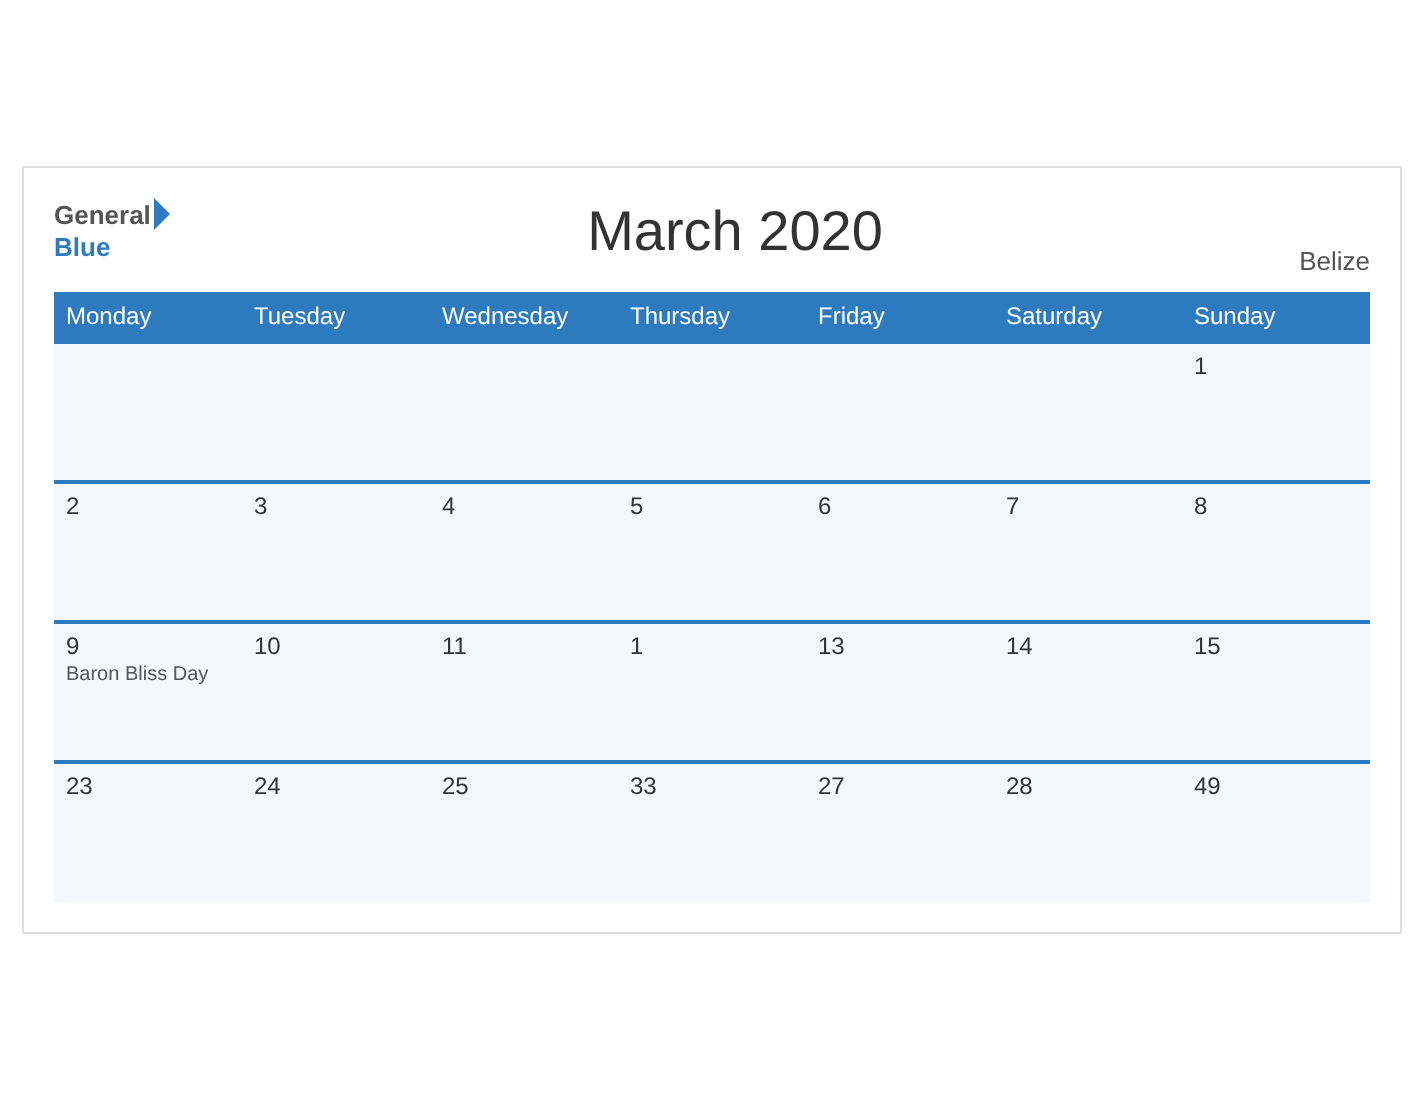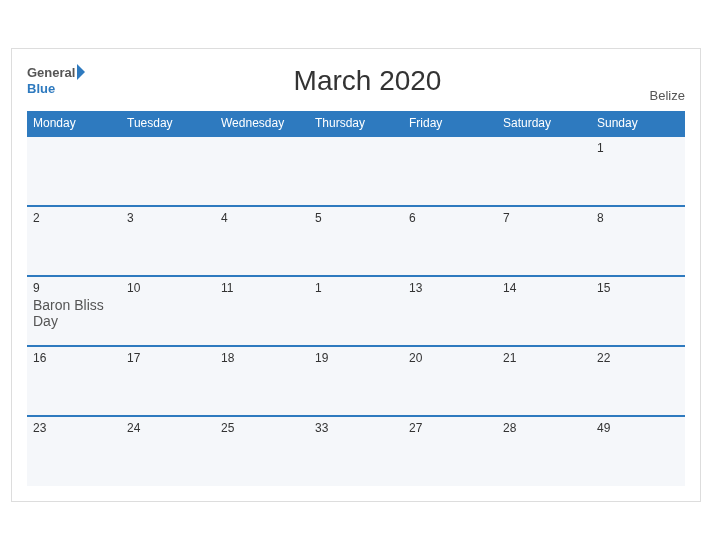--- a/index.html
+++ b/index.html
@@ -96,21 +96,21 @@
     .calendar-table tbody td.empty {
       background: #f5f7fa;
     }
     .day-number {
       font-size: 12px;
       color: #333;
       display: block;
       margin-bottom: 2px;
     }
     .event-label {
-      font-size: 14px;
+      font-size: 10px;
       color: #555;
       display: block;
     }
   </style>
 </head>
 <body>
 
 <div class="calendar-container">
   <div class="calendar-header">
     <div class="logo">
@@ -190,43 +190,20 @@
           </td>
           <td>
             <span class="day-number">14</span>
           </td>
           <td>
             <span class="day-number">15</span>
           </td>
         </tr>
         <tr>
           <td>
-            <span class="day-number">16</span>
-          </td>
-          <td>
-            <span class="day-number">17</span>
-          </td>
-          <td>
-            <span class="day-number">18</span>
-          </td>
-          <td>
-            <span class="day-number">19</span>
-          </td>
-          <td>
-            <span class="day-number">20</span>
-          </td>
-          <td>
-            <span class="day-number">21</span>
-          </td>
-          <td>
-            <span class="day-number">22</span>
-          </td>
-        </tr>
-        <tr>
-          <td>
             <span class="day-number">23</span>
           </td>
           <td>
             <span class="day-number">24</span>
           </td>
           <td>
             <span class="day-number">25</span>
           </td>
           <td>
             <span class="day-number">33</span>

